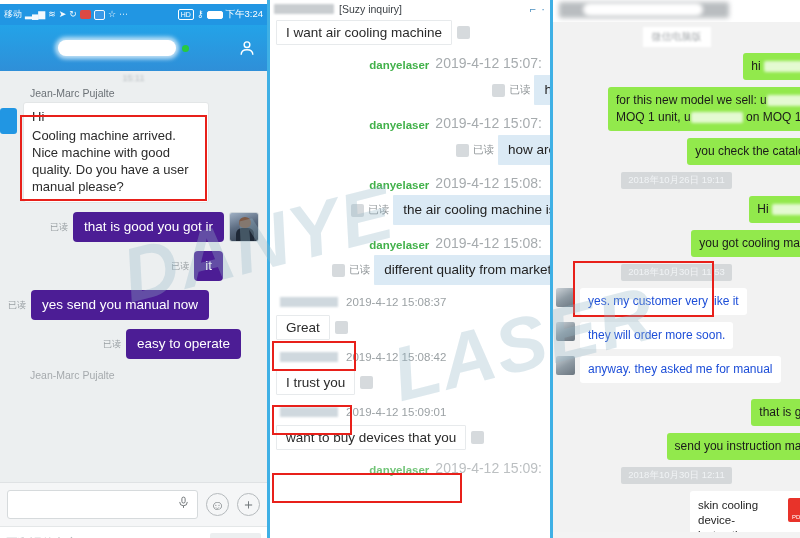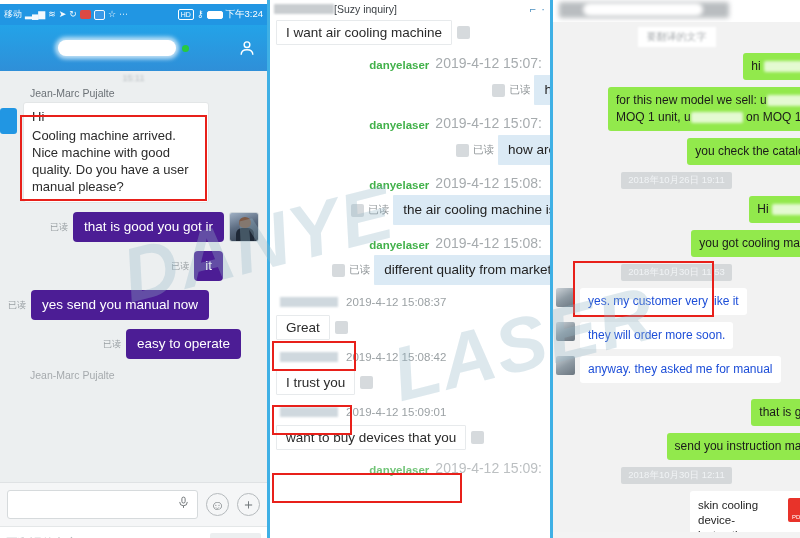--- a/index.html
+++ b/index.html
@@ -114,21 +114,21 @@
   .lang-sw { display: flex; align-items: center; background: #eceff0; border-radius: 2px; }
   .lang-sw span { font-size: 11px; color: #5a6064; padding: 4px 6px; }
   .lang-sw .arrow { color: #9aa0a4; font-size: 9px; padding: 0; }
 
   
   .p2 { position: absolute; left: 267px; top: 0; width: 283px; height: 538px;
         background: #ffffff; overflow: hidden; z-index: 5;
         border-left: 3px solid #3fb0e5; }
   .p2-top {
     height: 16px; background: #ffffff; display: flex; align-items: center;
-    padding: 1px 4px 0 4px; font-size: 10.5px; color: #3a3f44;
+    gap: 5px; padding: 1px 4px 0 4px; font-size: 10.5px; color: #3a3f44;
   }
   .p2-blur { width: 60px; height: 10px; background: #c9cdd0; border-radius: 1px; filter: blur(1.2px); }
   .p2-corner { margin-left: auto; color: #4a8fc0; font-size: 11px; letter-spacing:1px; }
   .p2-body { position: relative; height: 522px; background: #ffffff; overflow: hidden; padding: 0 6px; }
 
   .msg-in-box {
     display: inline-block; background: #ffffff; border: 1px solid #e7eaec;
     padding: 4px 9px; font-size: 13.5px; color: #2b2b2b; border-radius: 1px;
   }
   .meta-row { display: flex; justify-content: flex-end; align-items: flex-end; gap: 6px; margin-top: 10px; padding-right: 2px; }
@@ -381,21 +381,21 @@
   </div>
 
   <div class="p3">
     <div class="p3-head">
       <span class="p3-head-blur"></span>
       <span class="p3-head-white"></span>
     </div>
 
     <div class="p3-body">
 
-      <div class="p3-sys">要翻译的文字</div>
+      <div class="p3-sys">微信电脑版</div>
 
       <div class="g-row">
         <span class="g-bub" style="margin-right:-26px;">
           <span>hi</span>
           <span class="redact" style="width:48px;"></span>
         </span>
       </div>
 
       <div class="g-row">
         <span class="g-bub wide" style="margin-right:-64px;width:250px;">

